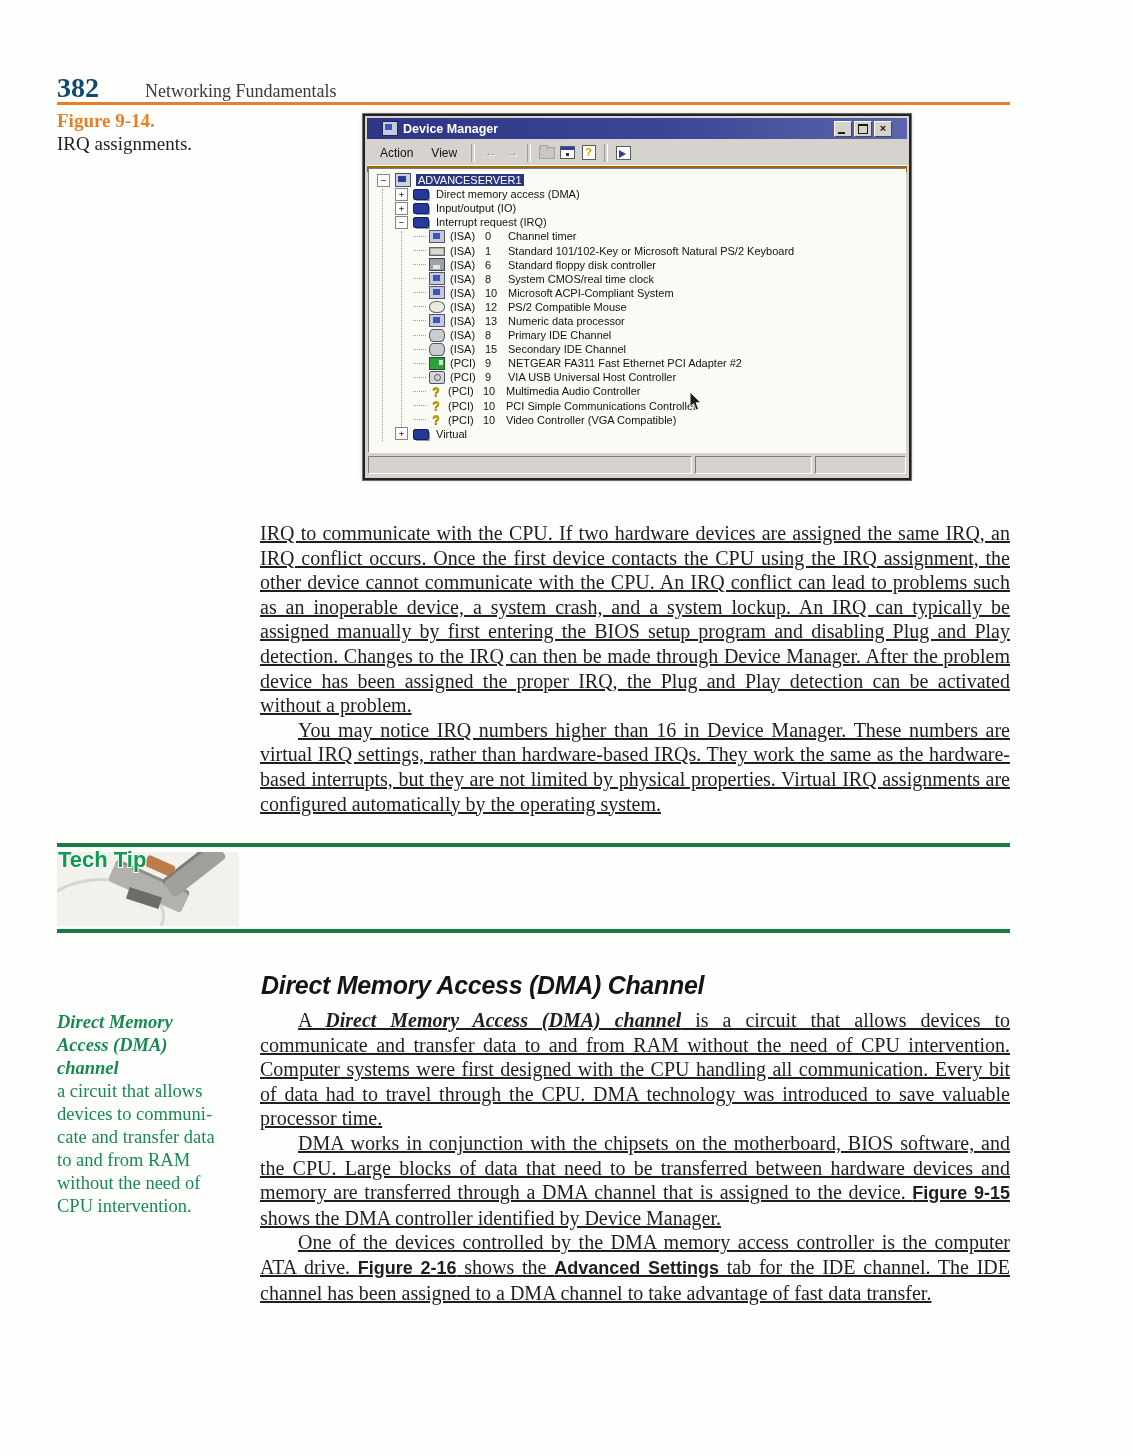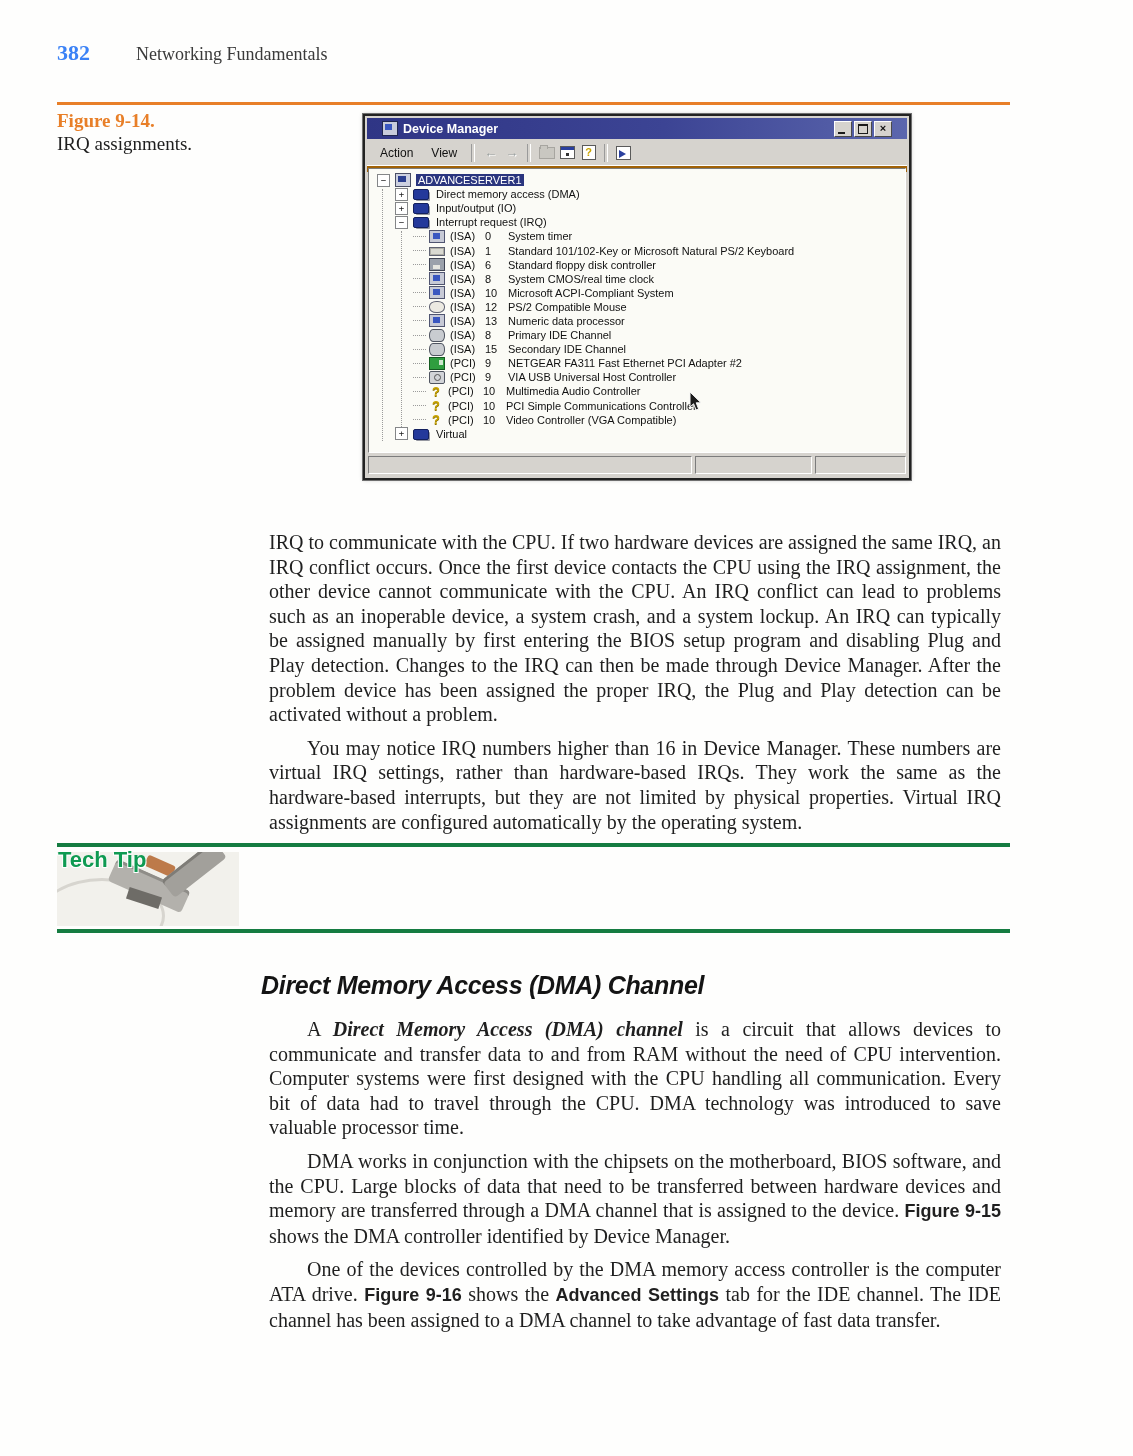--- a/index.html
+++ b/index.html
@@ -1,21 +1,21 @@
 <!DOCTYPE html>
 <html><head>
 <meta charset="utf-8">
 <style>
   html,body{margin:0;padding:0;background:#ffffff;}
   .page{position:relative;width:1133px;height:1456px;background:#fefefd;overflow:hidden;
         font-family:"Liberation Serif",serif;color:#222;}
 
   
   .runhead{position:absolute;left:57px;top:40px;display:flex;align-items:baseline;}
-  .pagenum{font-weight:bold;font-size:22px;color:#3b82f6;}
+  .pagenum{font-weight:bold;font-size:28px;color:#0c4a6e;margin-top:32px;}
   .booktitle{font-size:18px;margin-left:46px;color:#3a3a3a;}
 
   
   .rule{position:absolute;left:57px;width:953px;}
   .rule.orange{top:102px;height:3px;background:#e87f28;}
   .rule.green1{top:843px;height:4px;background:#157c41;}
   .rule.green2{top:929px;height:4px;background:#157c41;}
 
   
   .figlabel{position:absolute;left:57px;top:110px;font-size:19px;font-weight:bold;color:#e87f28;}
@@ -100,21 +100,21 @@
   .statusbar{position:absolute;left:3px;right:3px;bottom:4px;height:18px;display:flex;gap:3px;}
   .scell{background:#d6d3ce;border:1px solid;border-color:#7c7c7c #ffffff #ffffff #7c7c7c;}
   .scell.c1{flex:0 0 322px;}
   .scell.c2{flex:0 0 115px;}
   .scell.c3{flex:1;}
   .cursor{position:absolute;left:324px;top:276px;width:16px;height:20px;}
 
   
   .bodyblock{position:absolute;left:260px;width:750px;font-size:20px;line-height:24.6px;
              color:#1f1f1f;text-align:justify;}
-  .bodyblock p{margin:9px;}
+  .bodyblock p{margin:0;text-decoration:underline;}
   .bodyblock p.ind{text-indent:38px;}
   .blk-top{top:521px;}
   .blk-dma{top:1008px;}
   .seg-bs{font-family:"Liberation Sans",sans-serif;font-weight:bold;font-size:18px;}
   .seg-bi{font-weight:bold;font-style:italic;}
 
   
   .ttphoto{position:absolute;left:57px;top:852px;width:182px;height:74px;background:#f2f1ec;overflow:hidden;}
   .ttphoto .cable{position:absolute;left:-18px;top:26px;width:120px;height:70px;border:3px solid #d7d5cf;
                   border-radius:50%;}
@@ -217,21 +217,21 @@
     <span class="ticon icon-chip"></span>
 
     <span class="tlabel">Interrupt request (IRQ)</span>
   </div>
           <div class="trow" style="padding-left: 40px;">
 
     <span class="stub"></span>
     <span class="ticon icon-system"></span>
     <span class="tbus">(ISA)</span>
     <span class="tnum">0</span>
-    <span class="tlabel">System timer</span>
+    <span class="tlabel">Channel timer</span>
   </div>
           <div class="trow" style="padding-left: 40px;">
 
     <span class="stub"></span>
     <span class="ticon icon-keyboard"></span>
     <span class="tbus">(ISA)</span>
     <span class="tnum">1</span>
     <span class="tlabel">Standard 101/102-Key or Microsoft Natural PS/2 Keyboard</span>
   </div>
           <div class="trow" style="padding-left: 40px;">
@@ -359,19 +359,23 @@
     <div class="cable"></div>
     <div class="tool1"></div>
     <div class="handle"></div>
     <div class="tool2"></div>
     <div class="jaw"></div>
   </div>
   <div class="ttlabel">Tech Tip</div>
   <div class="rule green2"></div>
 
   <div class="sechead">Direct Memory Access (DMA) Channel</div>
+  <div class="marginnote">
+    <span class="mterm">Direct Memory<br>Access (DMA)<br>channel</span><br>
+    <span>a circuit that allows<br>devices to communi-<br>cate and transfer data<br>to and from RAM<br>without the need of<br>CPU intervention.</span>
+  </div>
   <div class="bodyblock blk-dma">
     <p class="ind"><span>A </span><span class="seg-bi">Direct Memory Access (DMA) channel</span><span> is a circuit that allows devices to communicate and transfer data to and from RAM without the need of CPU intervention. Computer systems were first designed with the CPU handling all communication. Every bit of data had to travel through the CPU. DMA technology was introduced to save valuable processor time.</span></p>
     <p class="ind"><span>DMA works in conjunction with the chipsets on the motherboard, BIOS software, and the CPU. Large blocks of data that need to be transferred between hardware devices and memory are transferred through a DMA channel that is assigned to the device. </span><span class="seg-bs">Figure 9-15</span><span> shows the DMA controller identified by Device Manager.</span></p>
-    <p class="ind"><span>One of the devices controlled by the DMA memory access controller is the computer ATA drive. </span><span class="seg-bs">Figure 9-16</span><span> shows the </span><span class="seg-bs">Advanced Settings</span><span> tab for the IDE channel. The IDE channel has been assigned to a DMA channel to take advantage of fast data transfer.</span></p>
+    <p class="ind"><span>One of the devices controlled by the DMA memory access controller is the computer ATA drive. </span><span class="seg-bs">Figure 2-16</span><span> shows the </span><span class="seg-bs">Advanced Settings</span><span> tab for the IDE channel. The IDE channel has been assigned to a DMA channel to take advantage of fast data transfer.</span></p>
   </div>
 
 </div>
 
 </body></html>

